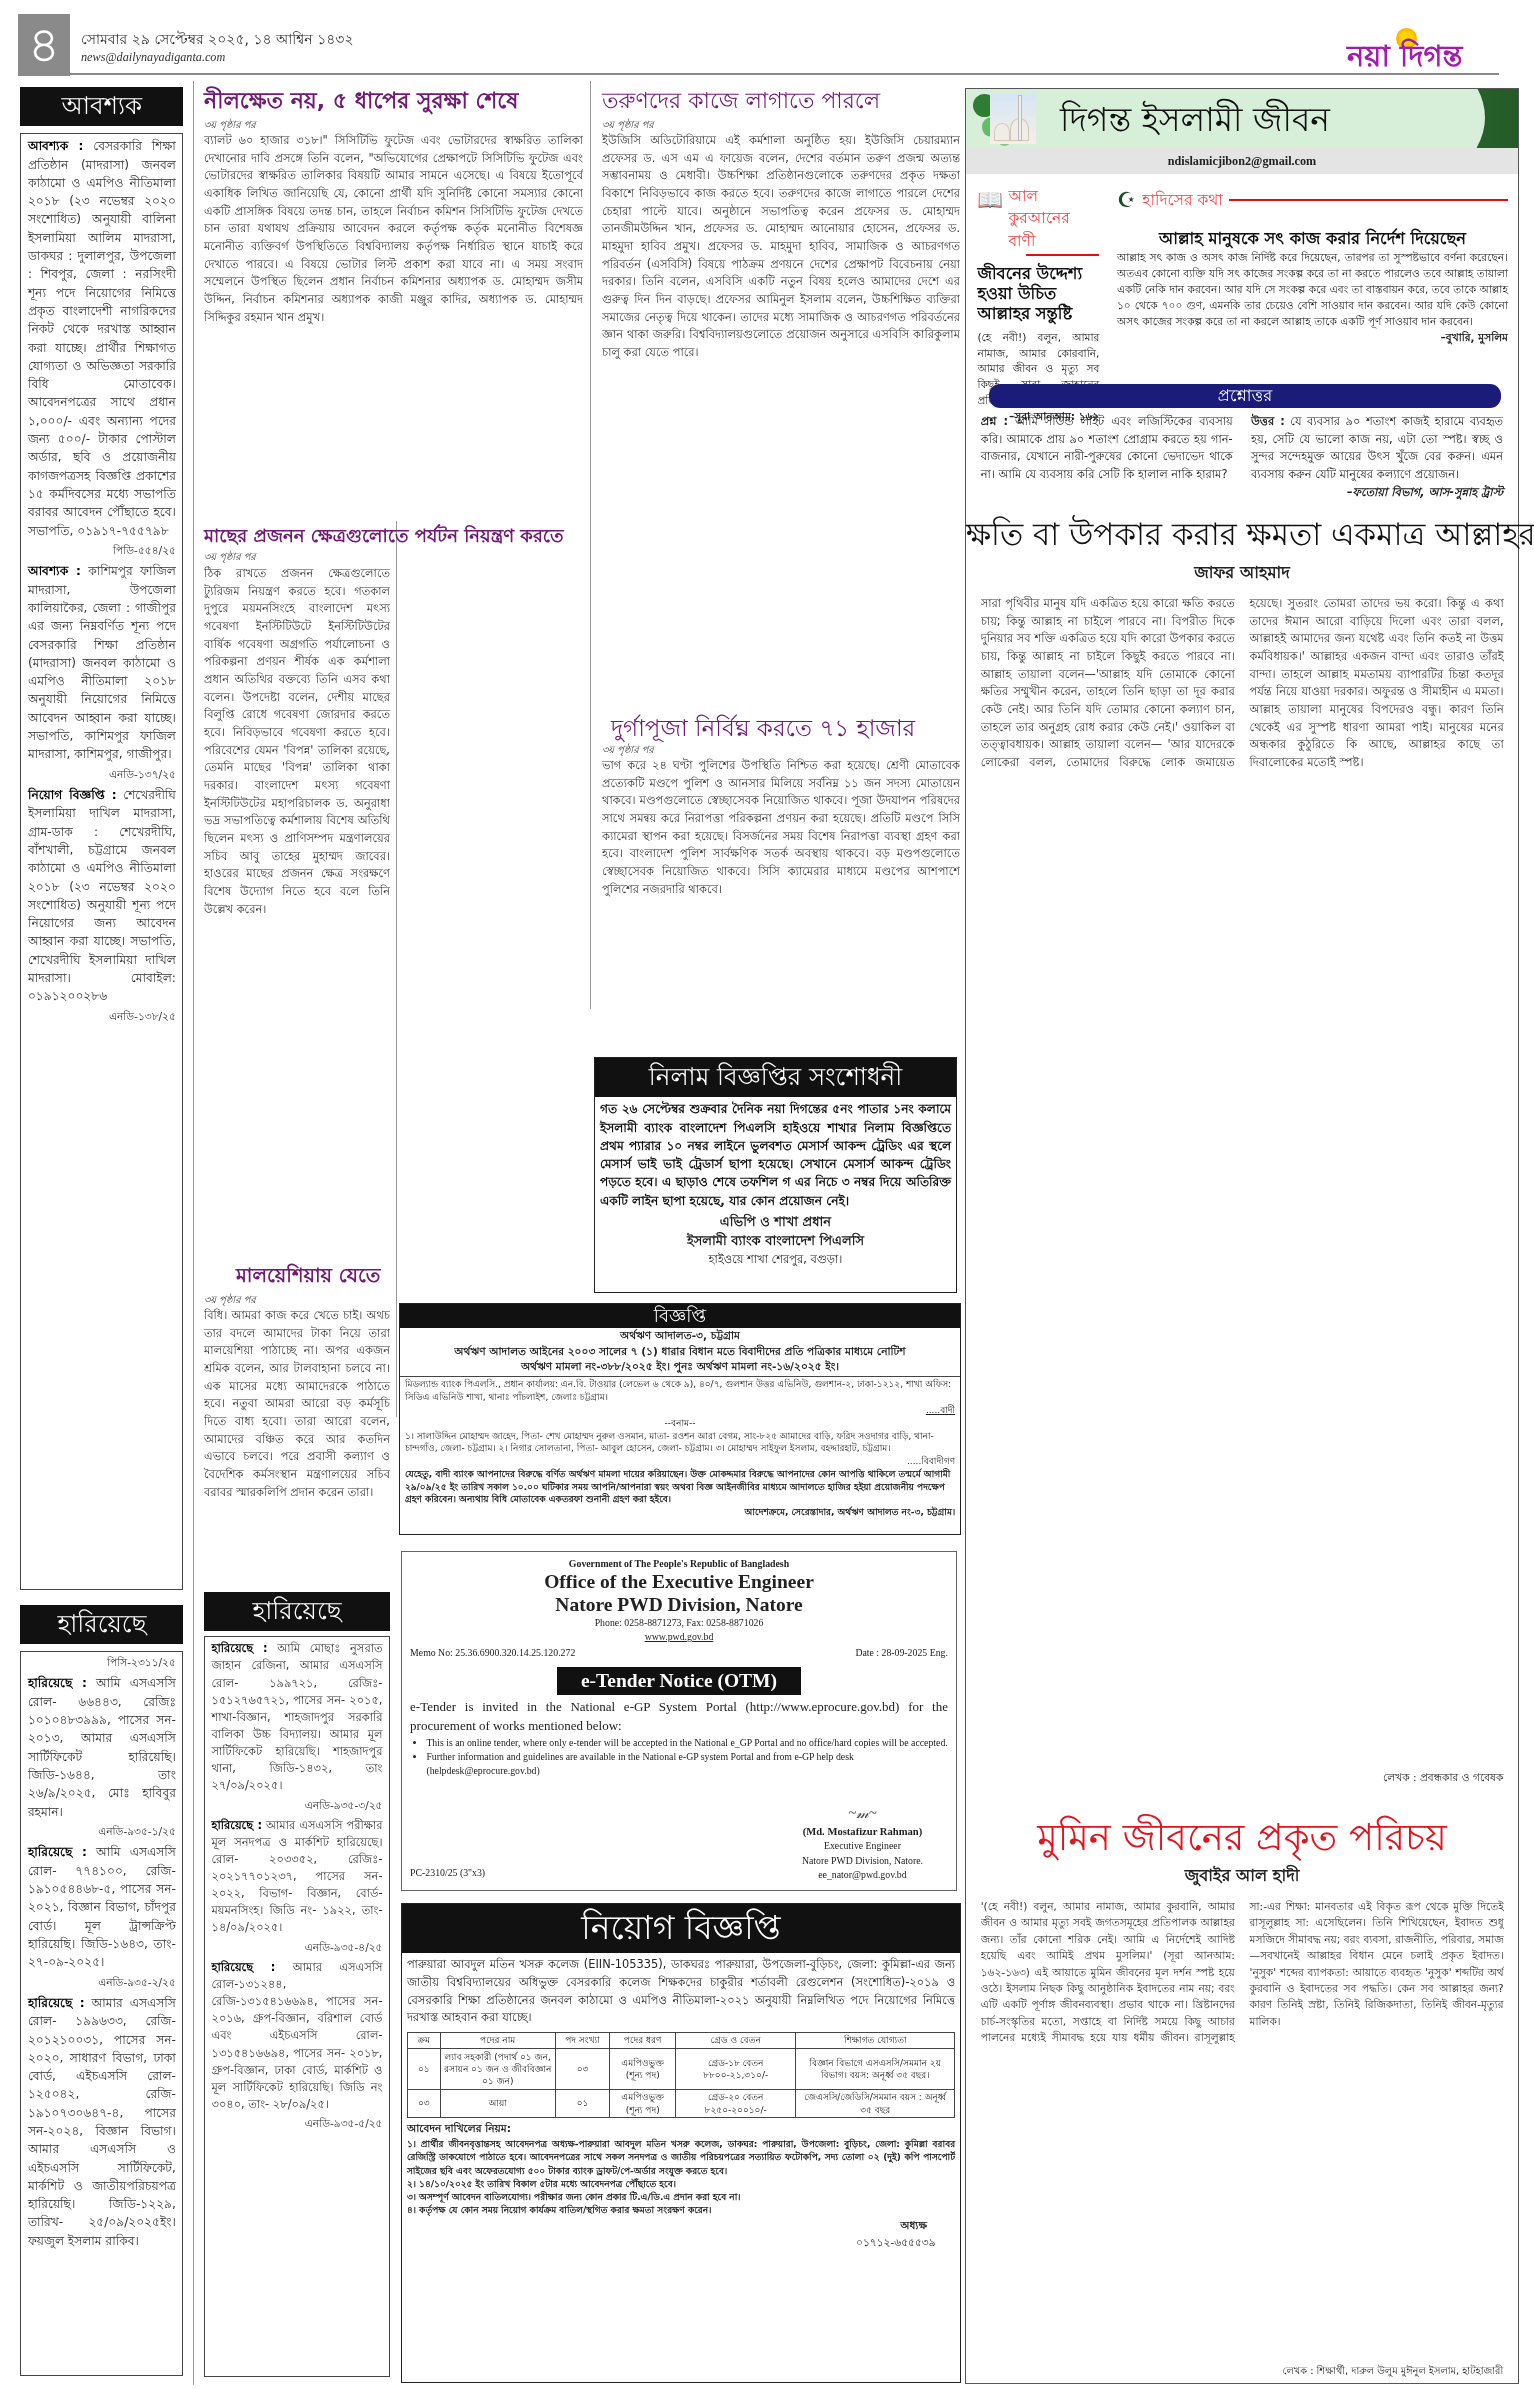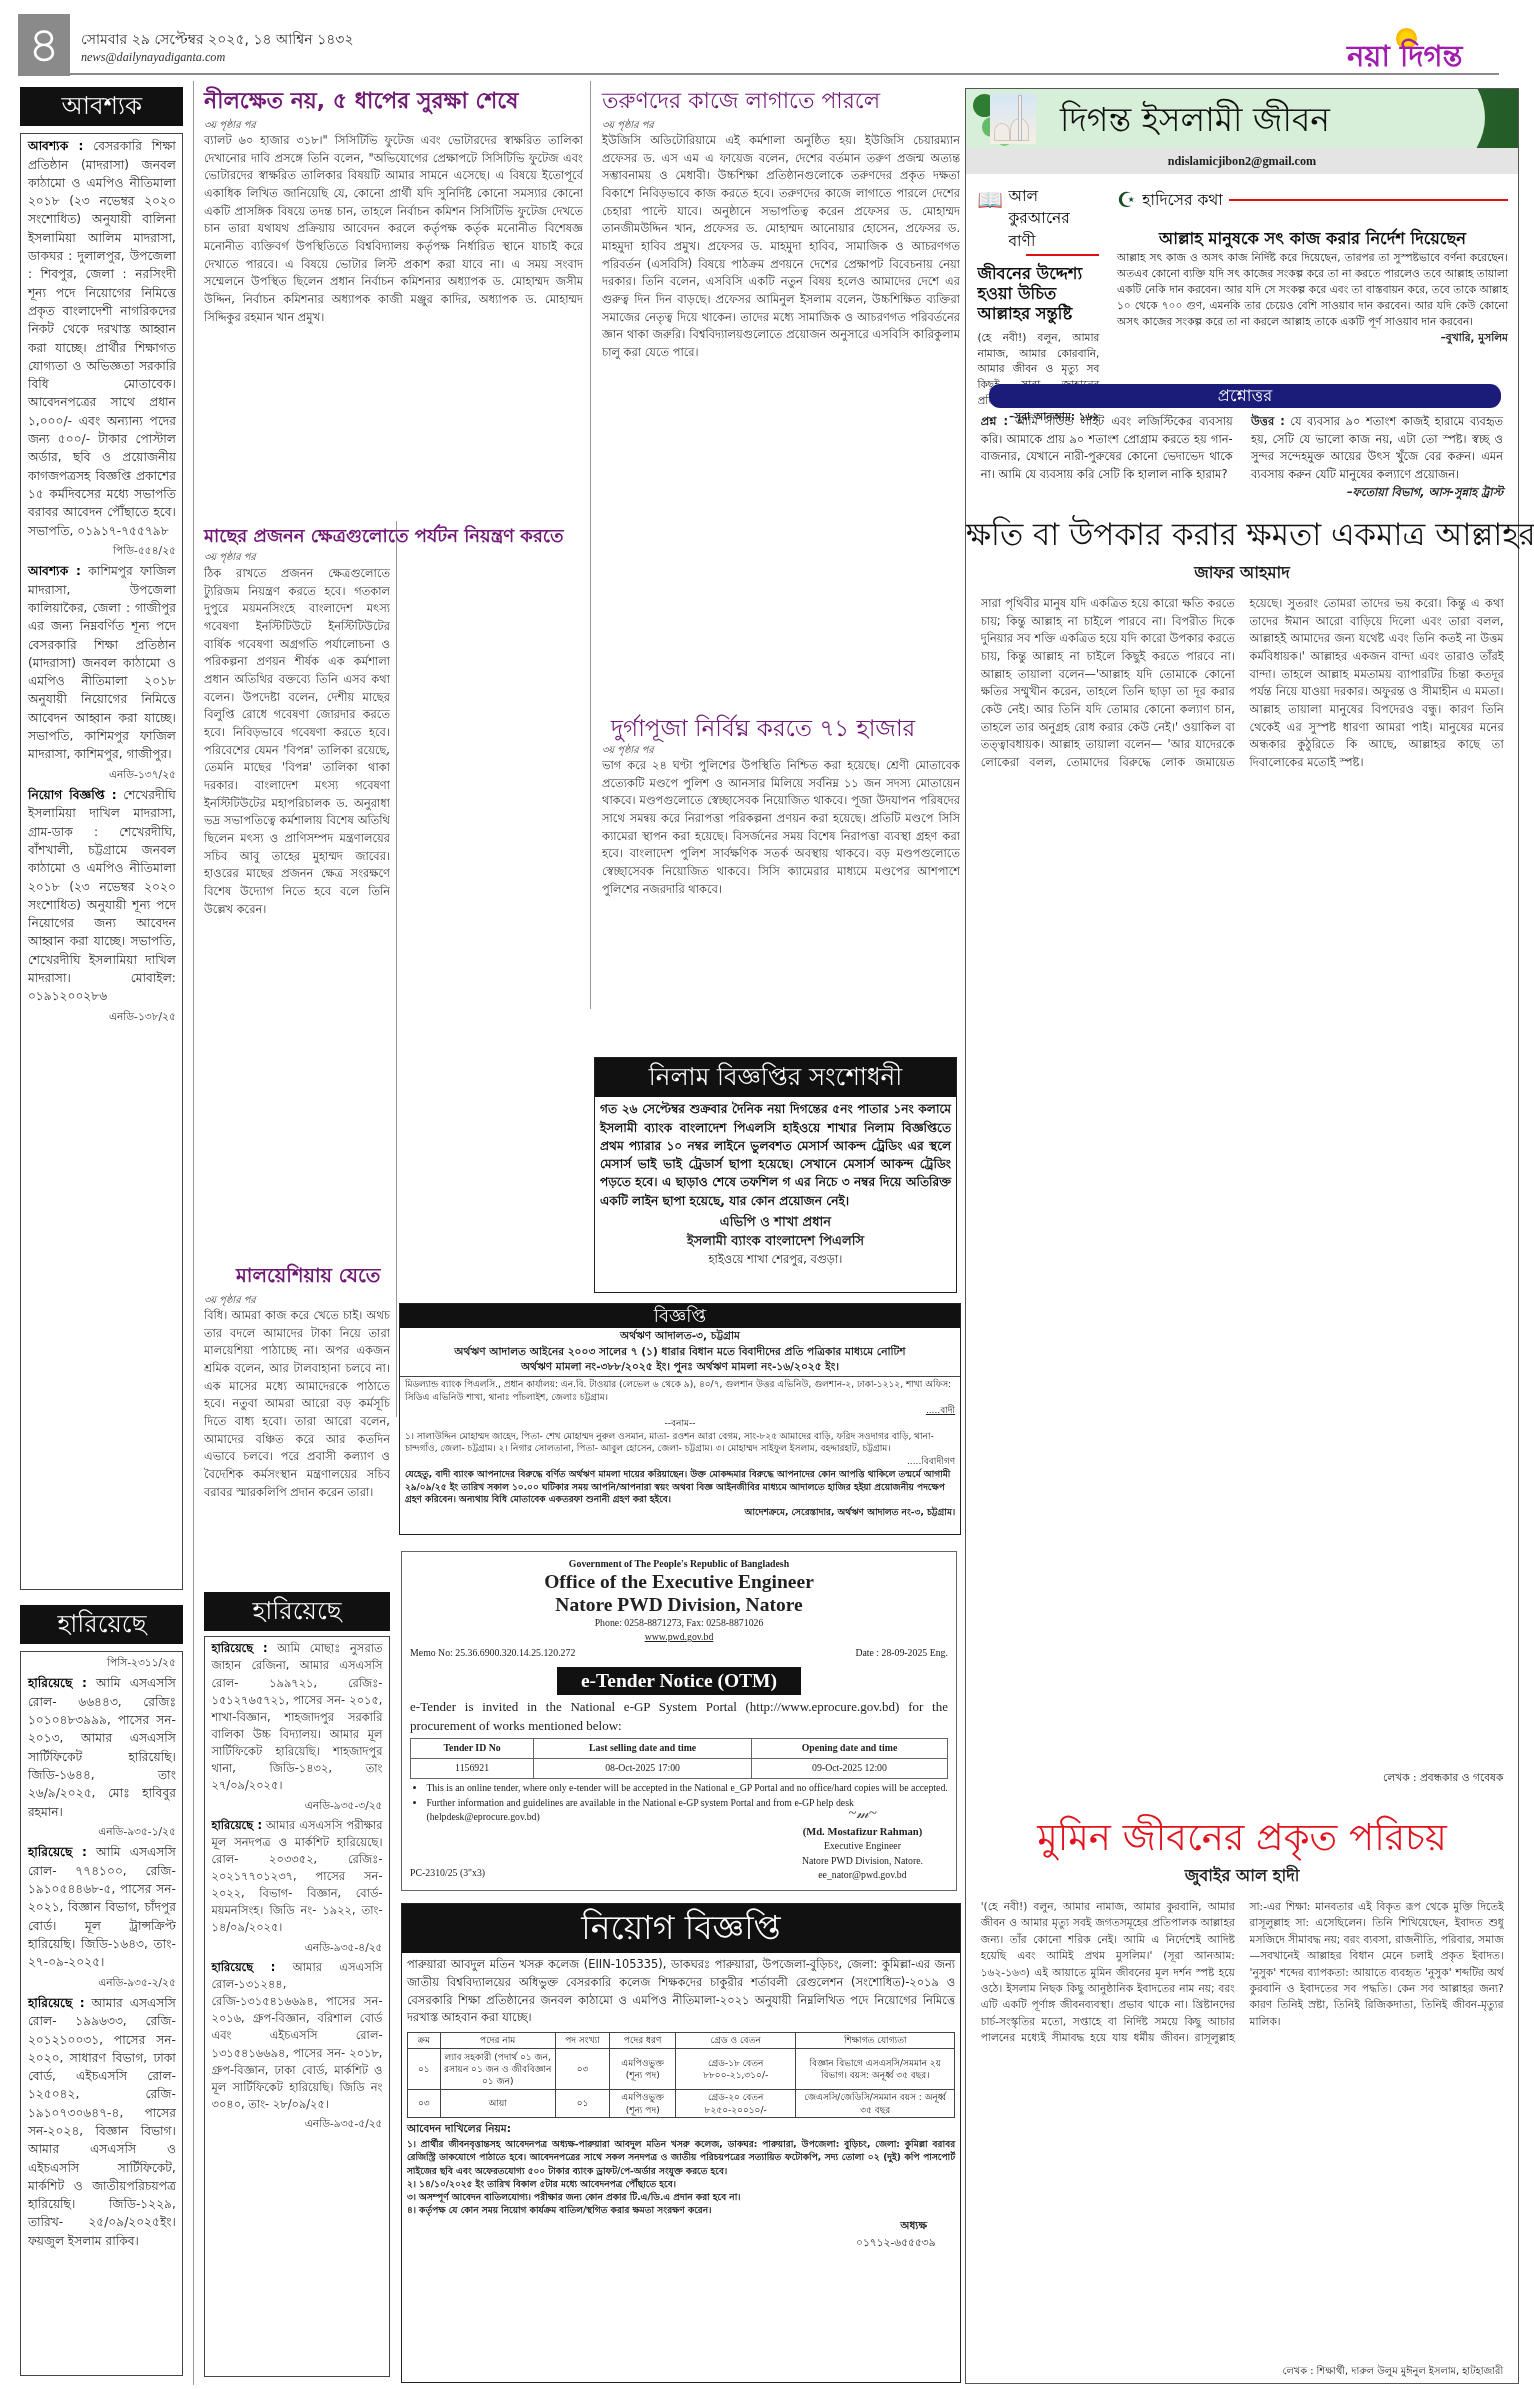--- a/index.html
+++ b/index.html
@@ -38,21 +38,21 @@
   
   .islam-frame { border: 1.6px solid #555; }
   .islam-banner { position: absolute; left: 0; top: 0; right: 0; height: 59px; background: linear-gradient(90deg, #d7efd9 0%, #d7efd9 70%, #2c6b2f 78%, #245b27 100%); overflow: hidden; }
   .islam-banner .curve { position: absolute; right: 33px; top: -49px; width: 212px; height: 155px; border-radius: 50%; background: #d7efd9; }
   .islam-title { position: absolute; left: 94px; top: 6.5px; font-size: 33px; color: #111; }
   .dot { position: absolute; border-radius: 50%; }
   .mosque { position: absolute; left: 24.4px; top: 4.9px; width: 46px; height: 50px; background: linear-gradient(#d6e6f5, #f5efe4); }
   .mosque .dome { position: absolute; bottom: 3.3px; width: 16.3px; height: 18px; border-radius: 50% 50% 0 0; background: #f1ede6; border: 0.8px solid #cfc8bb; }
   .mosque .minaret { position: absolute; left: 28px; top: 1.6px; width: 3.3px; height: 46px; background: #eee; border: 0.8px solid #bbb; }
   .islam-email { position: absolute; left: 0; right: 0; top: 59px; height: 26px; background: #e4e4e4; text-align: center; font-family: "Liberation Serif", serif; font-size: 12.2px; font-weight: bold; line-height: 26px; color: #222; }
-  .sub-head { font-size: 15.5px; color: #000000; }
+  .sub-head { font-size: 15.5px; color: #ef4444; }
   .red-rule { height: 1.6px; background: #e01010; }
   .prosno-bar { background: #1b1c7a; color: #fff; text-align: center; font-size: 16.3px; line-height: 24.4px; height: 24.4px; }
   .red-headline { color: #e0141e; font-size: 37px; text-align: center; white-space: nowrap; }
 
   table.tender { border-collapse: collapse; width: 100%; font-family: "Liberation Serif", serif; font-size: 9.8px; }
   table.tender td, table.tender th { border: 0.8px solid #666; padding: 2.4px 3.3px; text-align: center; }
   table.jobs { border-collapse: collapse; width: 100%; font-size: 9px; }
   table.jobs td, table.jobs th { border: 0.8px solid #444; padding: 1.6px 2.4px; text-align: center; font-weight: normal; line-height: 1.35; }
 </style>
 </head>
@@ -150,36 +150,20 @@
   <div style="text-align:center;font-size:19.5px;font-weight:bold;line-height:1.15;">Office of the Executive Engineer</div>
   <div style="text-align:center;font-size:19.5px;font-weight:bold;line-height:1.15;">Natore PWD Division, Natore</div>
   <div style="text-align:center;font-size:9.8px;">Phone: 0258-8871273, Fax: 0258-8871026</div>
   <div style="text-align:center;font-size:9.8px;text-decoration:underline;">www.pwd.gov.bd</div>
   <div style="display:flex;justify-content:space-between;padding:1.6px 8.1px;font-size:9.8px;">
     <span>Memo No: 25.36.6900.320.14.25.120.272</span>
     <span>Date : 28-09-2025 Eng.</span>
   </div>
   <div style="margin:4.9px auto 3.3px;width:244px;background:#111;color:#fff;text-align:center;font-size:19.5px;font-weight:bold;line-height:28px;">e-Tender Notice (OTM)</div>
   <div style="padding:0 8.1px;font-size:13px;text-align:justify;">e-Tender is invited in the National e-GP System Portal (http://www.eprocure.gov.bd) for the procurement of works mentioned below:</div>
-  <div style="padding:2.4px 8.1px;">
-    <table class="tender">
-      <tbody>
-          <tr>
-        <th>Tender ID No</th>
-        <th>Last selling date and time</th>
-        <th>Opening date and time</th>
-      </tr>
-      <tr>
-        <td>1156921</td>
-        <td>08-Oct-2025 17:00</td>
-        <td>09-Oct-2025 12:00</td>
-      </tr>
-    </tbody>
-      </table>
-  </div>
   <ul style="padding:0 8.1px 0 24.4px;font-size:9.8px;">
     <li>This is an online tender, where only e-tender will be accepted in the National e_GP Portal and no office/hard copies will be accepted.</li>
     <li>Further information and guidelines are available in the National e-GP system Portal and from e-GP help desk (helpdesk@eprocure.gov.bd)</li>
   </ul>
   <div style="position:absolute;right:33px;bottom:8.1px;text-align:center;font-size:9.8px;">
     <div style="font-style:italic;font-size:14.7px;color:#444;">~𝓂~</div>
     <div style="font-weight:bold;font-size:10.6px;">(Md. Mostafizur Rahman)</div>
     <div>Executive Engineer</div>
     <div>Natore PWD Division, Natore.</div>
     <div>ee_nator@pwd.gov.bd</div>

